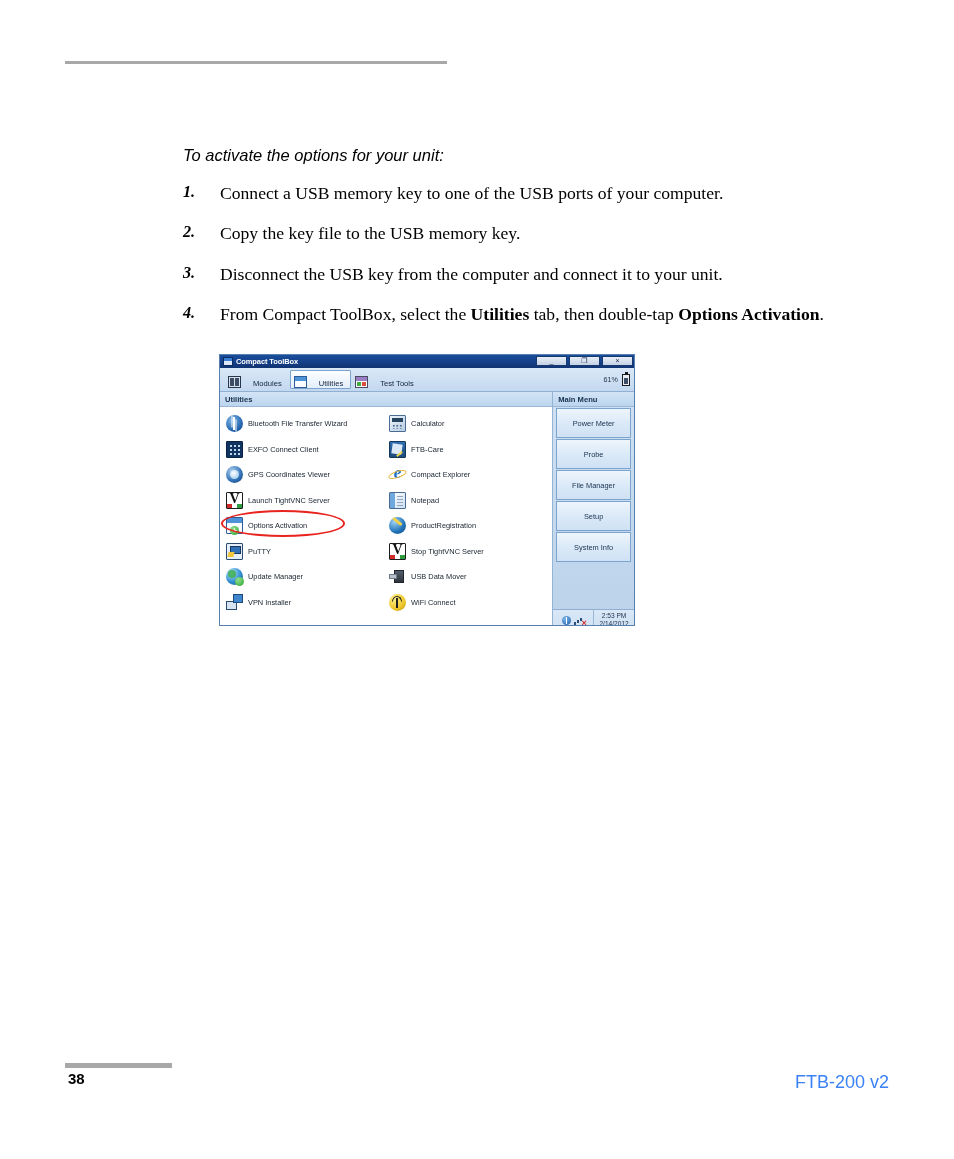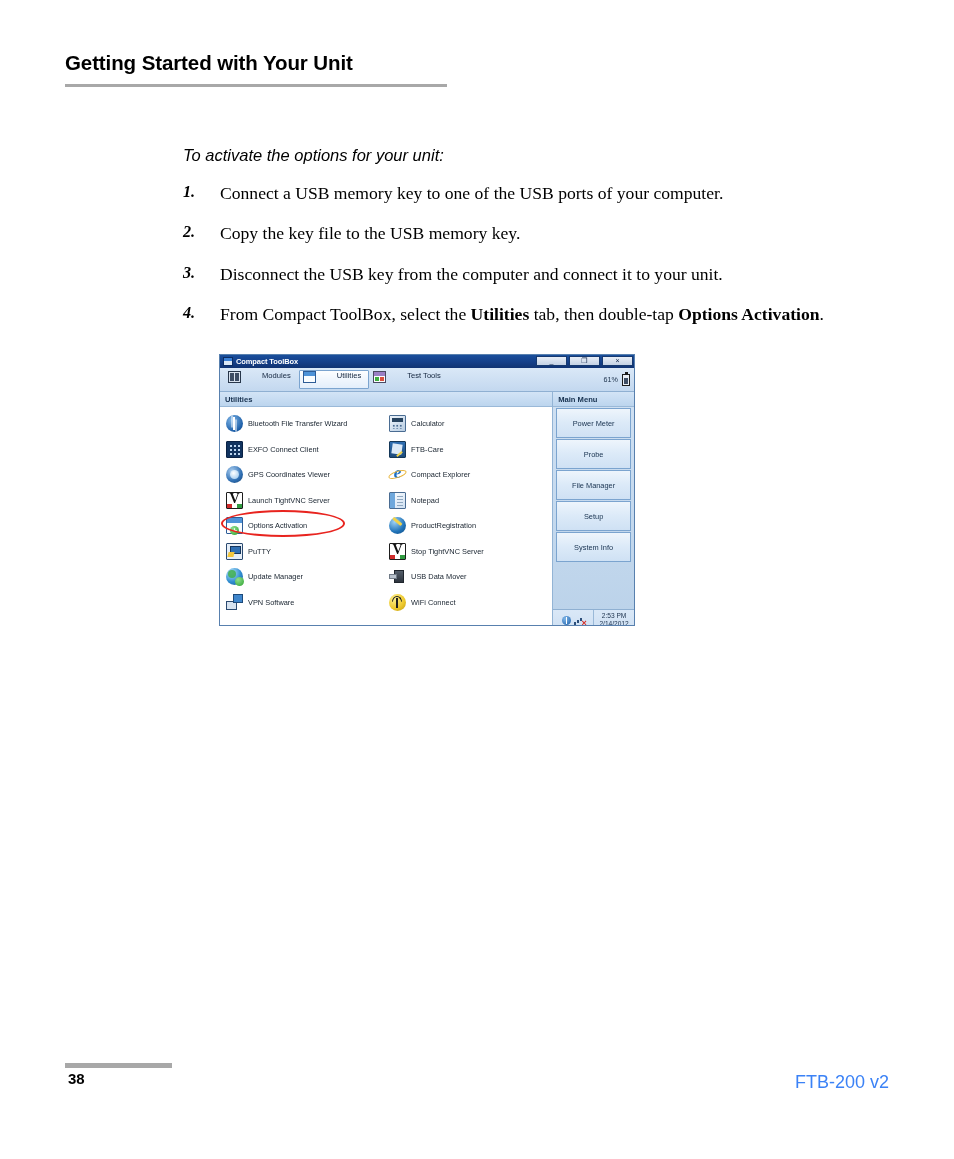--- a/index.html
+++ b/index.html
@@ -155,22 +155,22 @@
     height: 23px;
     background: linear-gradient(to bottom, #dae8f7 0%, #c3d8ef 100%);
     display: flex;
     align-items: center;
     padding: 0 4px;
     position: relative;
     border-bottom: 1px solid #8fb0d2;
   }
   .tab {
     display: flex;
-    align-items: flex-start;
-    gap: 21px;
+    align-items: flex-end;
+    gap: 12px;
     height: 19px;
     padding: 0 7px 0 3px;
     font-size: 7.6px;
     color: #12243d;
     box-sizing: border-box;
     border: 1px solid transparent;
     white-space: nowrap;
   }
   .tab.selected {
     background: linear-gradient(to bottom, #fdfeff, #e3eefb);
@@ -768,21 +768,20 @@
     top: 1072px;
     font-family: "Liberation Sans", sans-serif;
     font-size: 18px;
     color: #3b82f6;
   }
 </style>
 </head>
 <body>
 
 <div class="page-header">
-  <h1 class="chapter-title">Getting Started with Your Unit</h1>
   <div class="header-rule"></div>
 </div>
 
 <div class="procedure">
   <div class="proc-heading">To activate the options for your unit:</div>
   <ol class="steps">
     <li class="step">
       <span class="step-num">1.</span>
       <span>Connect a USB memory key to one of the USB ports of your computer.</span>
     </li>
@@ -896,21 +895,21 @@
           <span class="util-ico i-update"></span>
           <span>Update Manager</span>
         </div>
         <div class="util-item">
           <span class="util-ico i-usbmover"></span>
           <span>USB Data Mover</span>
         </div>
 
         <div class="util-item">
           <span class="util-ico i-vpn"></span>
-          <span>VPN Software</span>
+          <span>VPN Installer</span>
         </div>
         <div class="util-item">
           <span class="util-ico i-wifi"></span>
           <span>WiFi Connect</span>
         </div>
 
         <div class="red-circle"></div>
       </div>
     </div>
 

